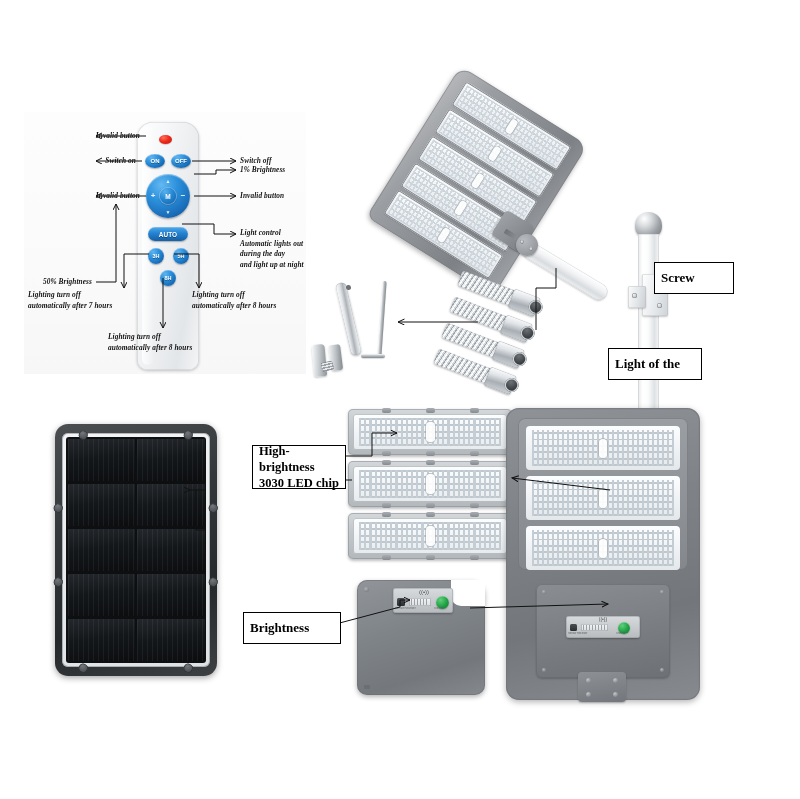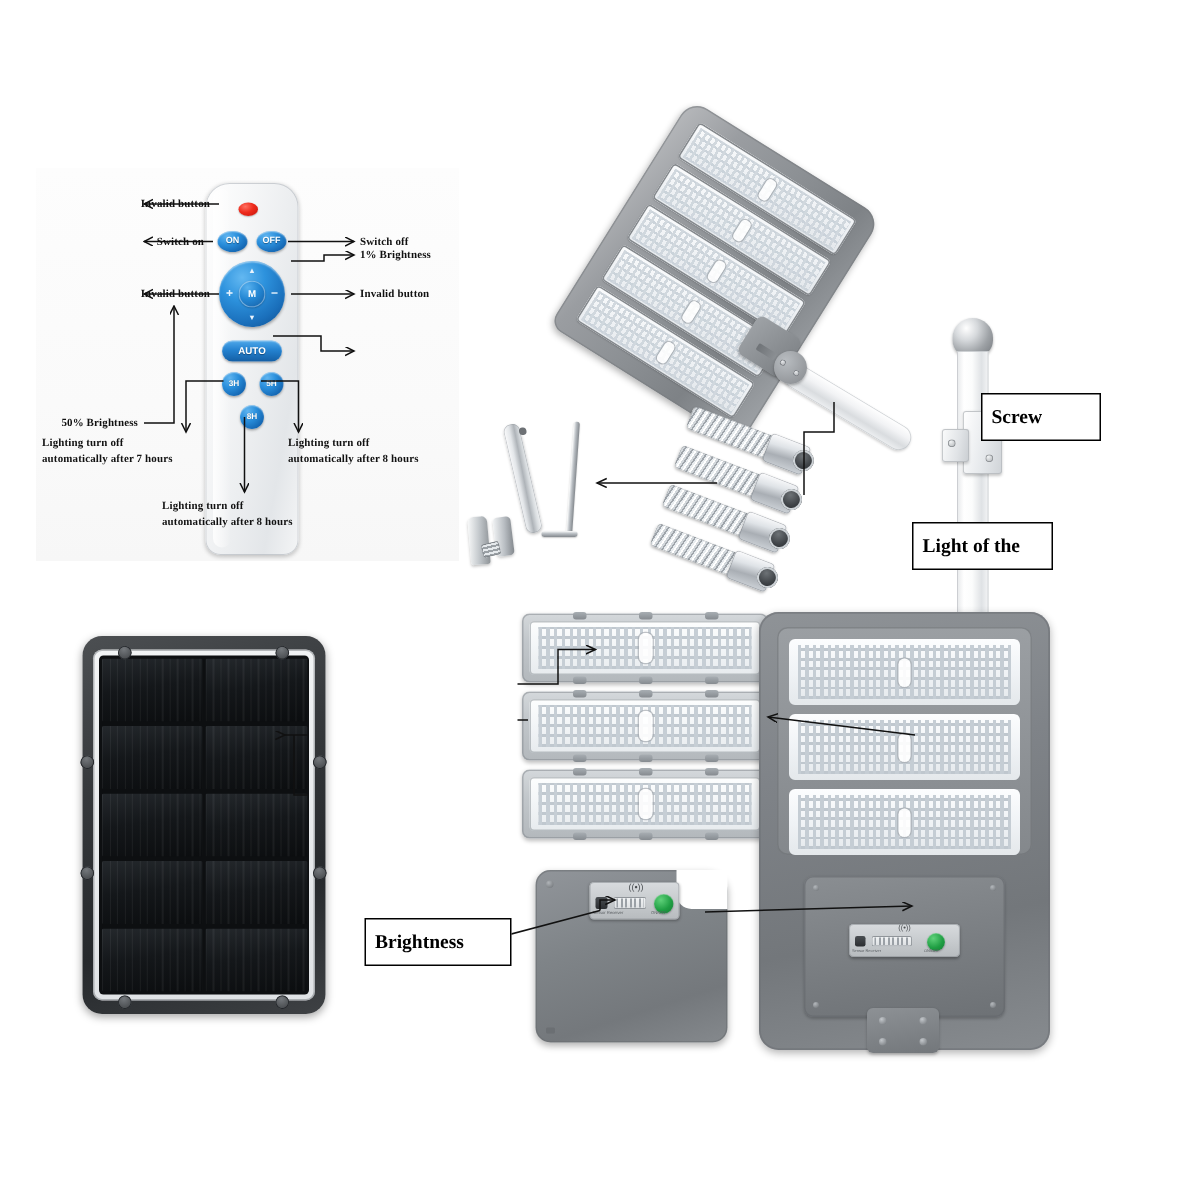--- a/index.html
+++ b/index.html
@@ -7,21 +7,21 @@
        font-family:"Liberation Serif", serif;}
   #stage{position:absolute;inset:0;width:800px;height:799px;background:#ffffff;}
 
   
   .callout{position:absolute;border:1.4px solid #000;background:#fff;
            font-family:"Liberation Serif", serif;font-weight:bold;
            color:#000;line-height:1.28;padding:15px 6px;box-sizing:border-box;z-index:40;}
 
   
   .antxt{position:absolute;font-family:"Liberation Serif", serif;font-weight:bold;
-         font-size:7.3px;color:#111;line-height:1.45;letter-spacing:.1px;z-index:35;}
+         font-size:7.3px;color:#111;line-height:1.45;letter-spacing:.1px;z-index:35;font-style:italic;}
   .antxt.r{text-align:right;}
   .antxt.l{text-align:left;}
   svg.leader{position:absolute;z-index:31;overflow:visible;}
   svg.leader line, svg.leader path, svg.leader polyline{stroke:#111;stroke-width:1;fill:none;}
 
   
   #remote-section{position:absolute;left:24px;top:112px;width:282px;height:262px;
     background:linear-gradient(180deg,#fdfdfd 0%,#fafafa 60%,#f7f7f7 100%);z-index:5;}
   #remote-body{position:absolute;left:113px;top:10px;width:62px;height:248px;
     border-radius:16px 16px 10px 10px;
@@ -317,20 +317,25 @@
 
     <div class="antxt r" style="left:0;top:19px;width:116px;">Invalid button</div>
     <div class="antxt r" style="left:0;top:44px;width:112px;">Switch on</div>
     <div class="antxt r" style="left:0;top:79px;width:116px;">Invalid button</div>
     <div class="antxt r" style="left:0;top:165px;width:68px;">50% Brightness</div>
 
     <div class="antxt l" style="left:216px;top:44px;width:66px;">Switch off</div>
     <div class="antxt l" style="left:216px;top:53px;width:70px;">1% Brightness</div>
     <div class="antxt l" style="left:216px;top:79px;width:70px;">Invalid button</div>
 
+    <div class="antxt l" style="left:216px;top:116px;width:66px;">
+      <div>Light control</div>
+      <div>Automatic lights out during the day</div>
+      <div>and light up at night</div>
+    </div>
 
     <div class="antxt l" style="left:4px;top:178px;width:92px;">
       <div>Lighting turn off</div>
       <div>automatically after 7 hours</div>
     </div>
     <div class="antxt l" style="left:168px;top:178px;width:96px;">
       <div>Lighting turn off</div>
       <div>automatically after 8 hours</div>
     </div>
     <div class="antxt l" style="left:84px;top:220px;width:96px;">
@@ -568,20 +573,25 @@
   <div class="callout" style="left:654px;top:262px;width:80px;height:26px;font-size:13px;
        display:flex;align-items:center;">
     <span>Screw</span>
   </div>
 
   <div class="callout" style="left:608px;top:348px;width:94px;height:26px;font-size:13px;
        display:flex;align-items:center;">
     <span>Light of the</span>
   </div>
 
+  <div class="callout" style="left:252px;top:445px;width:94px;height:44px;font-size:12.5px;
+       display:flex;flex-direction:column;justify-content:center;">
+    <div>High-brightness</div>
+    <div>3030 LED chip</div>
+  </div>
 
 
   <div class="callout" style="left:243px;top:612px;width:98px;height:26px;font-size:13px;
        display:flex;align-items:center;">
     <span>Brightness</span>
   </div>
 
 </div>
 
 </body></html>

